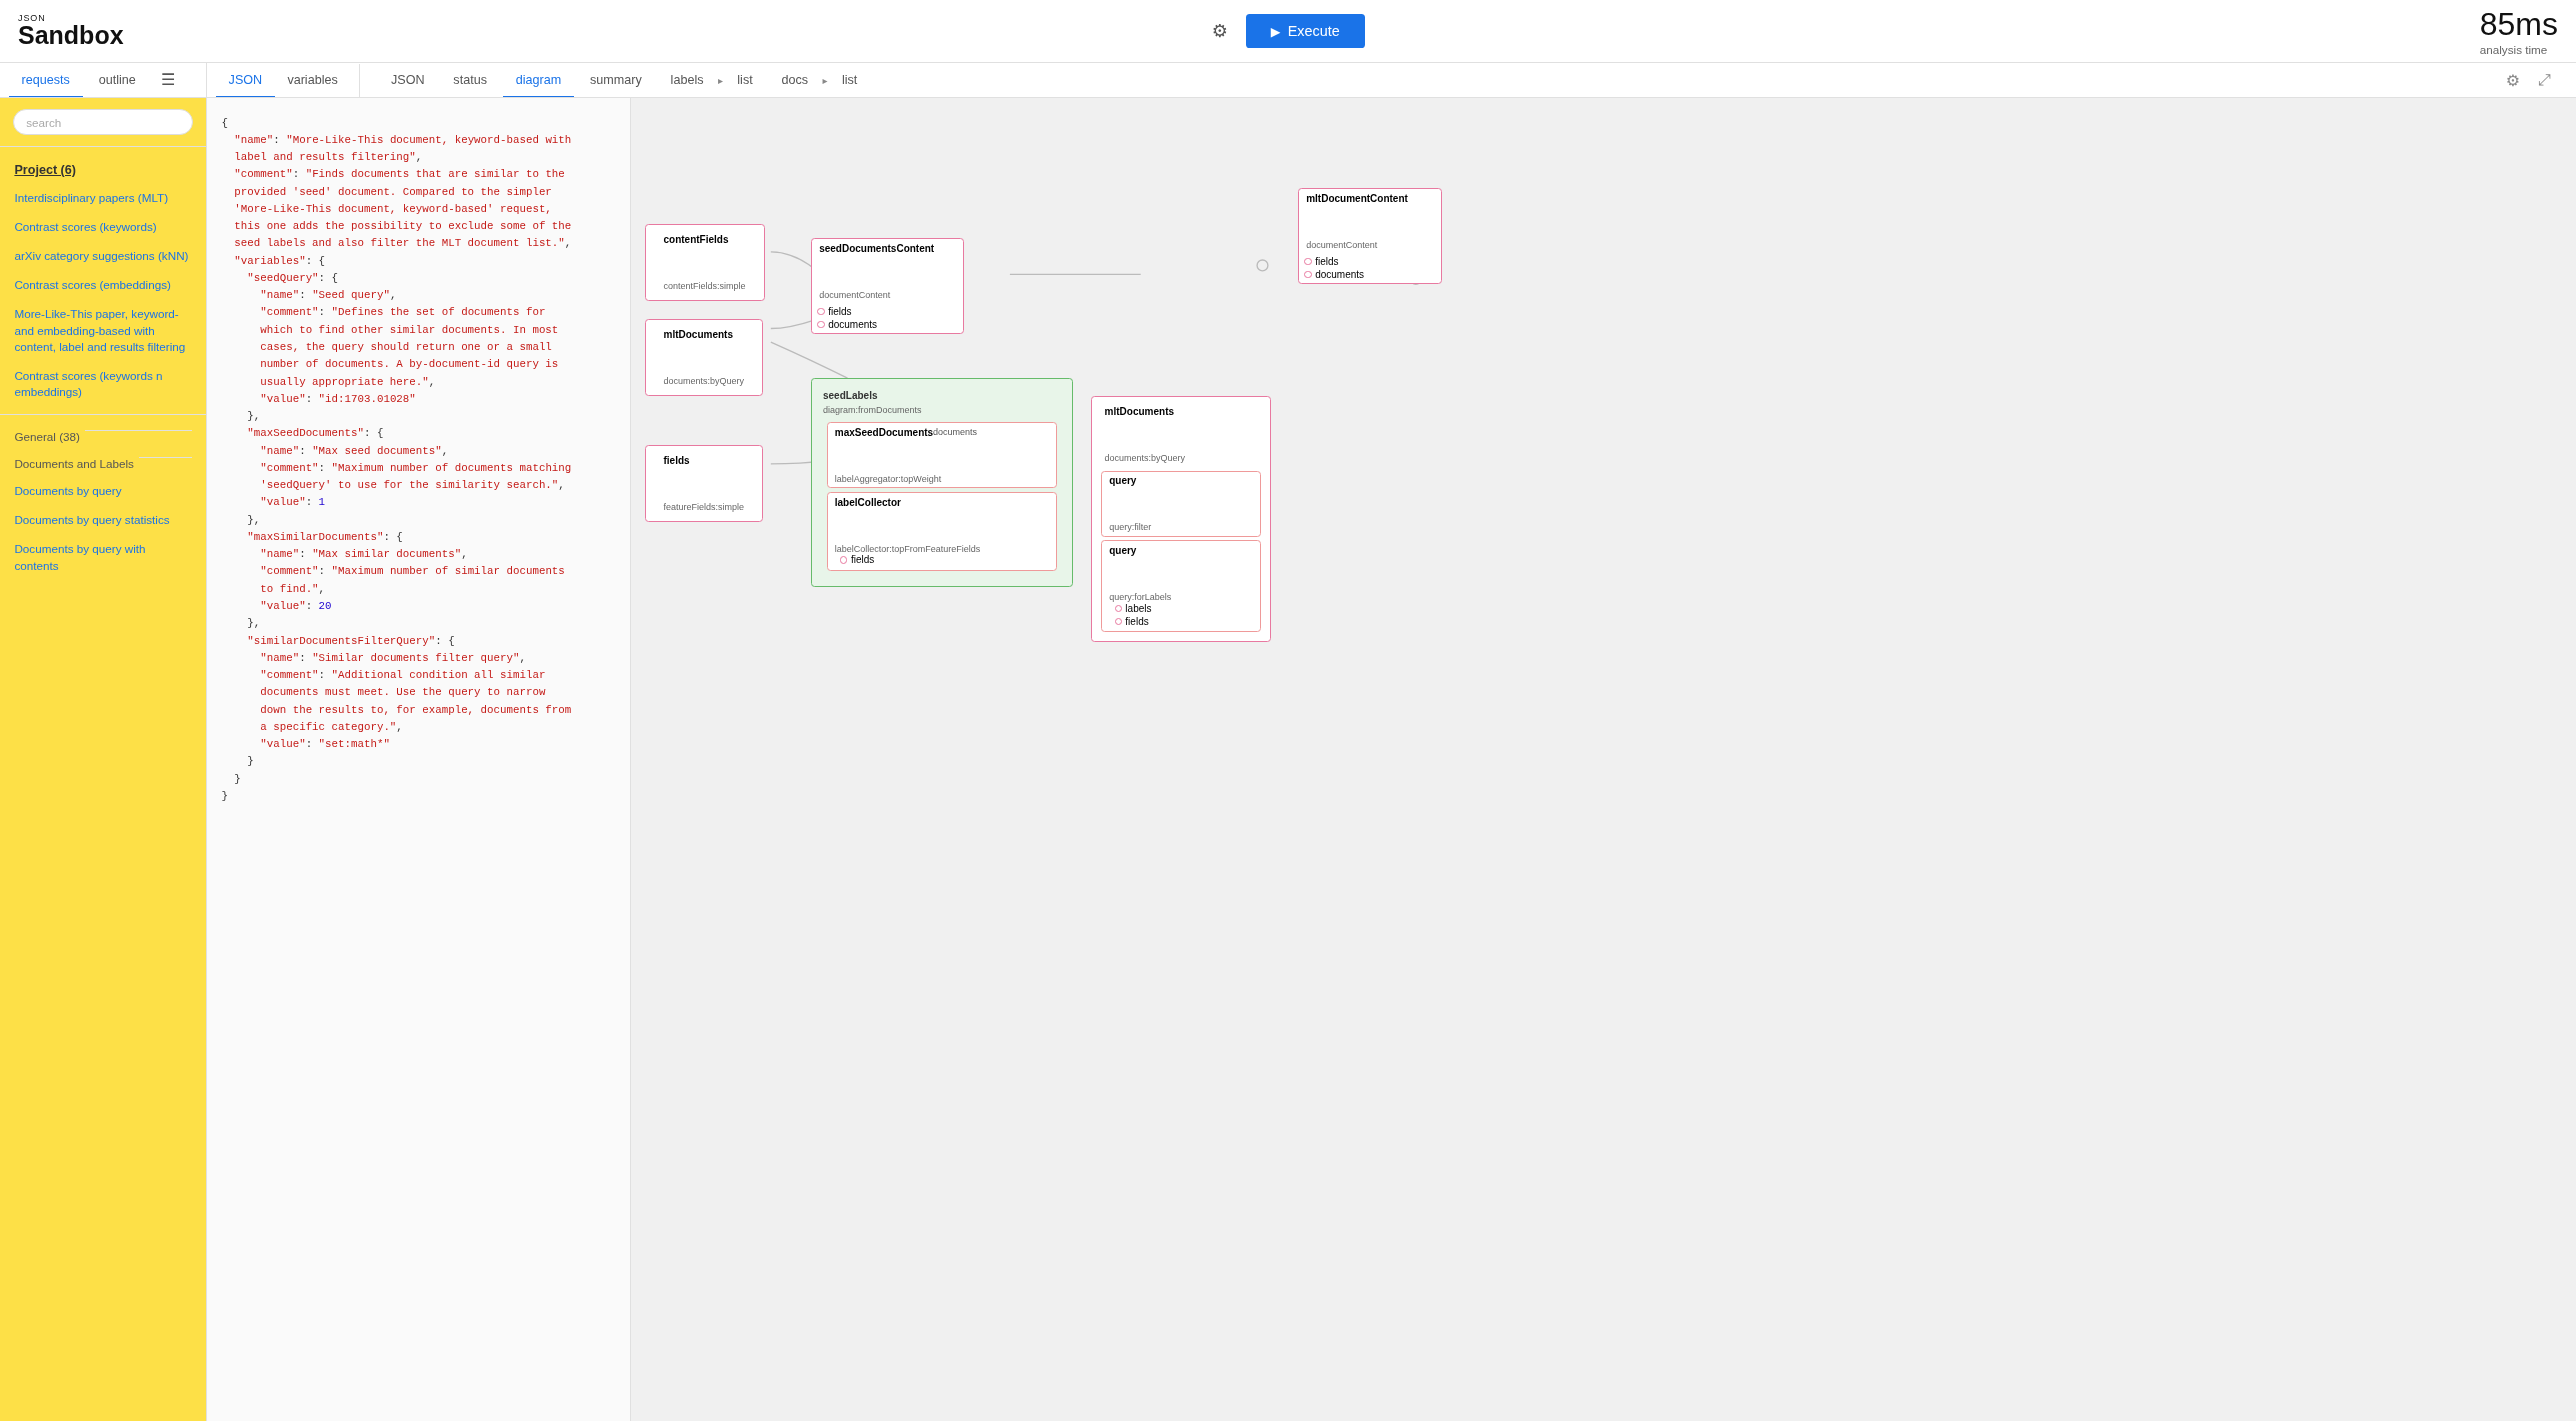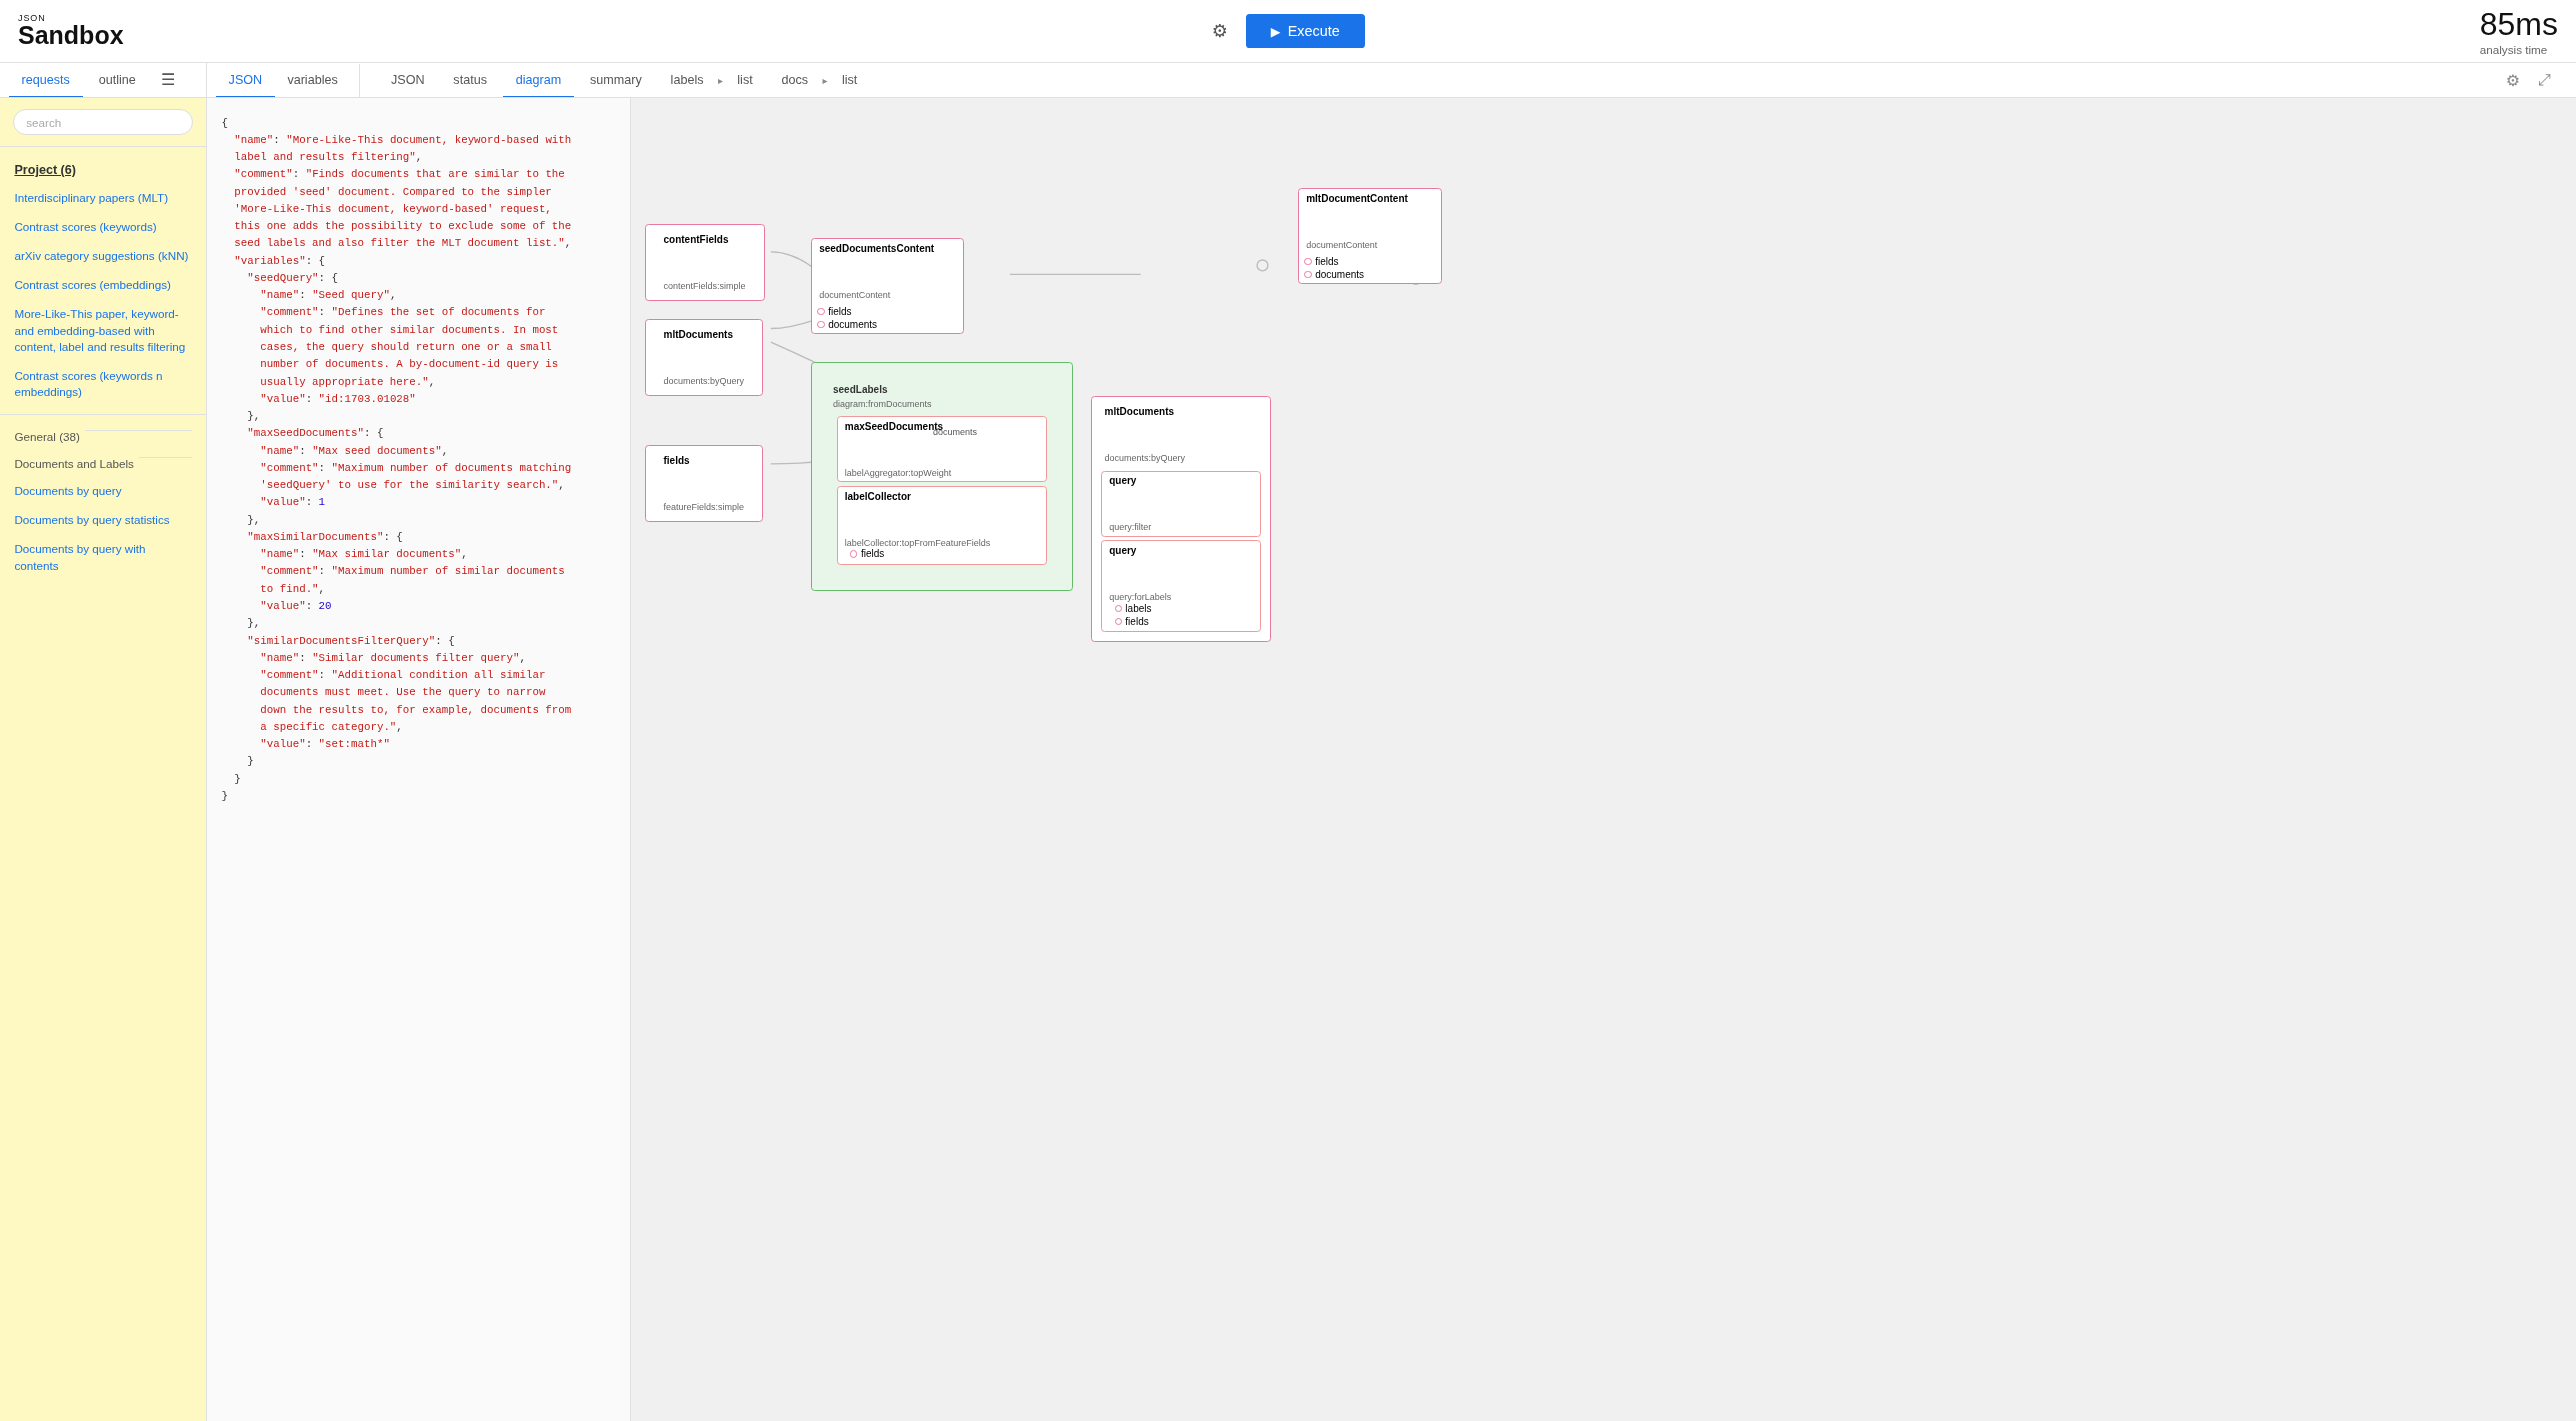--- a/index.html
+++ b/index.html
@@ -27,21 +27,21 @@
     .tab.active { color: #1a73e8; border-bottom: 1.8px solid #1a73e8; }
     .tab-icon { padding: 7.2px 9px; cursor: pointer; color: #555; font-size: 16px; border-bottom: 1.8px solid transparent; }
     .right-tabs-spacer { flex: 1; }
     .tab-with-arrow { display: flex; align-items: center; gap: 1.8px; }
     .tab-arrow { font-size: 10px; color: #888; }
 
     
     .main { display: flex; flex: 1; overflow: hidden; }
 
     
-    .sidebar { width: 207px; background: #fef9c3; border-right: 0.9px solid #e0e0e0; display: flex; flex-direction: column; overflow: hidden; }
+    .sidebar { width: 207px; background: #fde047; border-right: 0.9px solid #e0e0e0; display: flex; flex-direction: column; overflow: hidden; }
     .sidebar-search { padding: 10.8px 12.6px; border-bottom: 0.9px solid #e0e0e0; }
     .sidebar-search input { width: 100%; border: 0.9px solid #ddd; border-radius: 14.4px; padding: 5.4px 12.6px; font-size: 11.7px; color: #555; outline: none; }
     .sidebar-search input::placeholder { color: #aaa; }
     .sidebar-content { flex: 1; overflow-y: auto; padding: 9px 0; }
     .sidebar-section-title { padding: 7.2px 14.4px; font-weight: 600; color: #333; font-size: 12.6px; text-decoration: underline; }
     .sidebar-item { padding: 6.3px 14.4px; cursor: pointer; color: #1a73e8; font-size: 11.7px; line-height: 1.4; }
     .sidebar-divider { border: none; border-top: 0.9px solid #e0e0e0; margin: 7.2px 0; }
     .sidebar-category { padding: 7.2px 14.4px; color: #555; font-size: 11.7px; display: flex; align-items: flex-start; gap: 5.4px; }
     .sidebar-category-line { flex: 1; height: 0.9px; background: #e0e0e0; }
 
@@ -250,21 +250,21 @@
         </div>
       </div>
 
       <div class="node node-pink" style="position:absolute; left:13.5px; top:221px; padding:5.4px 10.8px; min-width:108px;">
         <div class="node-header">
           <div class="node-title">mltDocuments</div>
           <div class="node-subtitle">documents:byQuery</div>
         </div>
       </div>
 
-      <div class="node node-green" style="position:absolute; left:180px; top:264px; min-width:262px; padding:21px;">
+      <div class="node node-green" style="position:absolute; left:180px; top:280px; min-width:262px; padding:11px;">
         <div style="font-size:10px; font-weight:600; color:#333; margin-bottom:3.6px;">seedLabels</div>
         <div style="font-size:9px; color:#666; margin-bottom:7.2px;">diagram:fromDocuments</div>
 
         <div class="node-inner" style="margin-bottom:3.6px;">
           <div class="node-title">maxSeedDocuments</div>
           <div class="node-subtitle">labelAggregator:topWeight</div>
         </div>
 
         <div class="node-inner">
           <div class="node-title">labelCollector</div>

